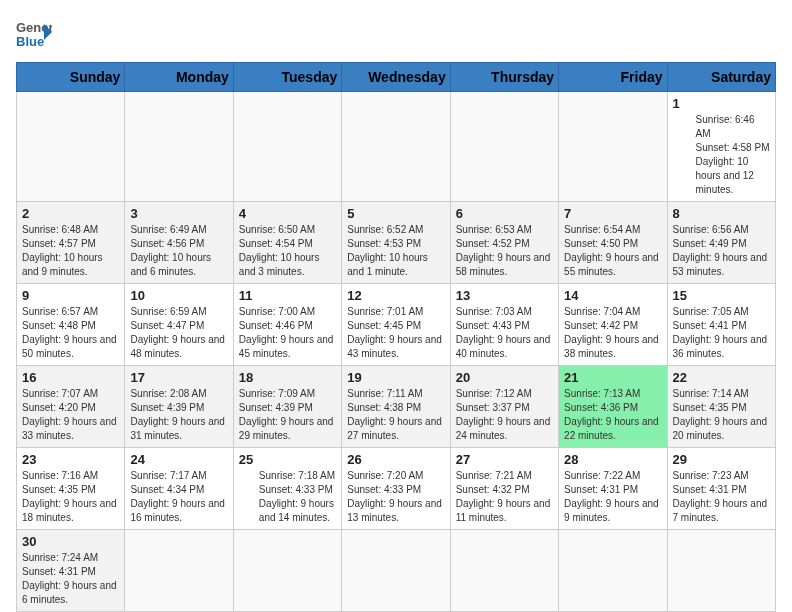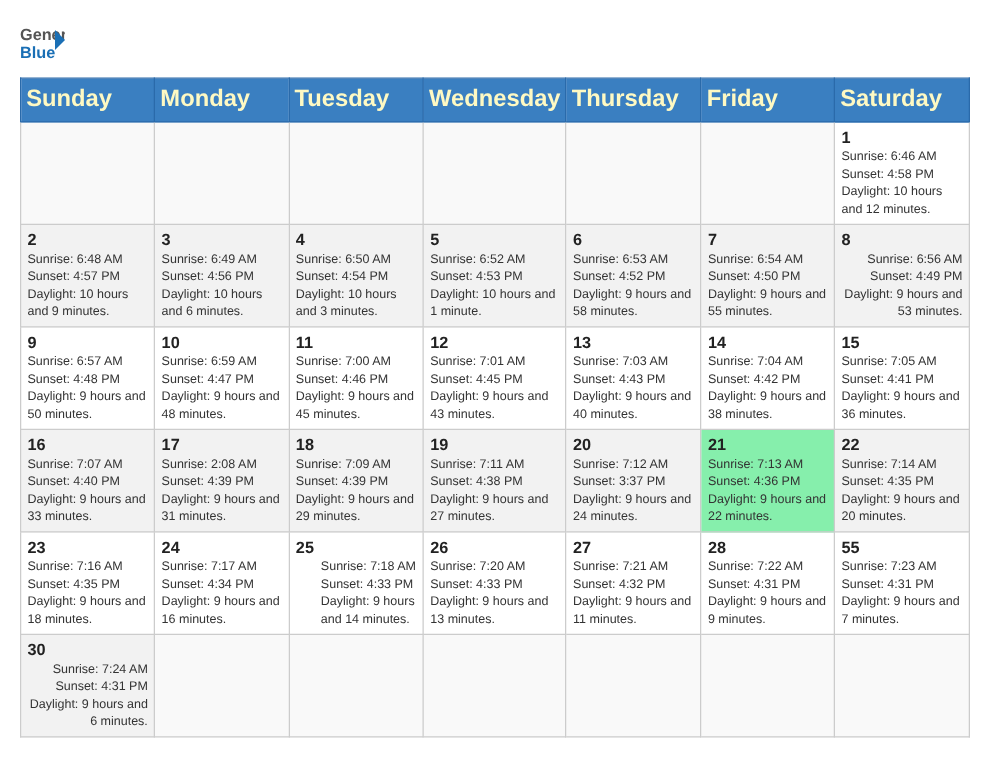--- a/index.html
+++ b/index.html
@@ -37,24 +37,24 @@
       font-size: 14px;
       color: #555;
     }
     .calendar {
       width: 100%;
       border-collapse: collapse;
       border: 1px solid #ccc;
     }
     .calendar th {
       background: #3a7fc1;
-      color: #fef9c3;
-      text-align: left;
+      color: #000000;
+      text-align: right;
       padding: 6px 4px;
-      font-size: 19px;
+      font-size: 14px;
       font-weight: bold;
       border: 1px solid #2a6aaa;
     }
     .calendar td {
       vertical-align: top;
       border: 1px solid #ccc;
       padding: 4px 5px;
       width: calc(100% / 7);
       min-height: 70px;
       font-size: 10.5px;
@@ -108,21 +108,21 @@
   <tbody id="calendar-body">
   <tr>
         <td class="empty"></td>
         <td class="empty"></td>
         <td class="empty"></td>
         <td class="empty"></td>
         <td class="empty"></td>
         <td class="empty"></td>
         <td>
           <span class="day-number">1</span>
-          <div class="day-info" style="white-space: pre-line;">Sunrise: 6:46 AM
+          <div class="day-info" style="white-space: pre-line; margin-left: 23px;">Sunrise: 6:46 AM
 Sunset: 4:58 PM
 Daylight: 10 hours and 12 minutes.</div>
         </td>
       </tr>
       <tr>
         <td style="background: rgb(242, 242, 242);">
           <span class="day-number">2</span>
           <div class="day-info" style="white-space: pre-line;">Sunrise: 6:48 AM
 Sunset: 4:57 PM
 Daylight: 10 hours and 9 minutes.</div>
@@ -152,21 +152,21 @@
 Daylight: 9 hours and 58 minutes.</div>
         </td>
         <td style="background: rgb(242, 242, 242);">
           <span class="day-number">7</span>
           <div class="day-info" style="white-space: pre-line;">Sunrise: 6:54 AM
 Sunset: 4:50 PM
 Daylight: 9 hours and 55 minutes.</div>
         </td>
         <td style="background: rgb(242, 242, 242);">
           <span class="day-number">8</span>
-          <div class="day-info" style="white-space: pre-line; text-align: right;">Sunrise: 6:56 AM
+          <div class="day-info" style="white-space: pre-line;">Sunrise: 6:56 AM
 Sunset: 4:49 PM
 Daylight: 9 hours and 53 minutes.</div>
         </td>
       </tr>
       <tr>
         <td>
           <span class="day-number">9</span>
           <div class="day-info" style="white-space: pre-line;">Sunrise: 6:57 AM
 Sunset: 4:48 PM
 Daylight: 9 hours and 50 minutes.</div>
@@ -205,21 +205,21 @@
           <span class="day-number">15</span>
           <div class="day-info" style="white-space: pre-line;">Sunrise: 7:05 AM
 Sunset: 4:41 PM
 Daylight: 9 hours and 36 minutes.</div>
         </td>
       </tr>
       <tr>
         <td style="background: rgb(242, 242, 242);">
           <span class="day-number">16</span>
           <div class="day-info" style="white-space: pre-line;">Sunrise: 7:07 AM
-Sunset: 4:40 PM
+Sunset: 4:20 PM
 Daylight: 9 hours and 33 minutes.</div>
         </td>
         <td style="background: rgb(242, 242, 242);">
           <span class="day-number">17</span>
           <div class="day-info" style="white-space: pre-line;">Sunrise: 2:08 AM
 Sunset: 4:39 PM
 Daylight: 9 hours and 31 minutes.</div>
         </td>
         <td style="background: rgb(242, 242, 242); margin-left: 32px;">
           <span class="day-number">18</span>
@@ -283,30 +283,30 @@
 Sunset: 4:32 PM
 Daylight: 9 hours and 11 minutes.</div>
         </td>
         <td>
           <span class="day-number">28</span>
           <div class="day-info" style="white-space: pre-line;">Sunrise: 7:22 AM
 Sunset: 4:31 PM
 Daylight: 9 hours and 9 minutes.</div>
         </td>
         <td>
-          <span class="day-number">55</span>
+          <span class="day-number">29</span>
           <div class="day-info" style="white-space: pre-line;">Sunrise: 7:23 AM
 Sunset: 4:31 PM
 Daylight: 9 hours and 7 minutes.</div>
         </td>
       </tr>
       <tr>
         <td style="background: rgb(242, 242, 242);">
           <span class="day-number">30</span>
-          <div class="day-info" style="white-space: pre-line; text-align: right;">Sunrise: 7:24 AM
+          <div class="day-info" style="white-space: pre-line;">Sunrise: 7:24 AM
 Sunset: 4:31 PM
 Daylight: 9 hours and 6 minutes.</div>
         </td>
         <td class="empty"></td>
         <td class="empty"></td>
         <td class="empty"></td>
         <td class="empty"></td>
         <td class="empty"></td>
         <td class="empty"></td>
       </tr>

